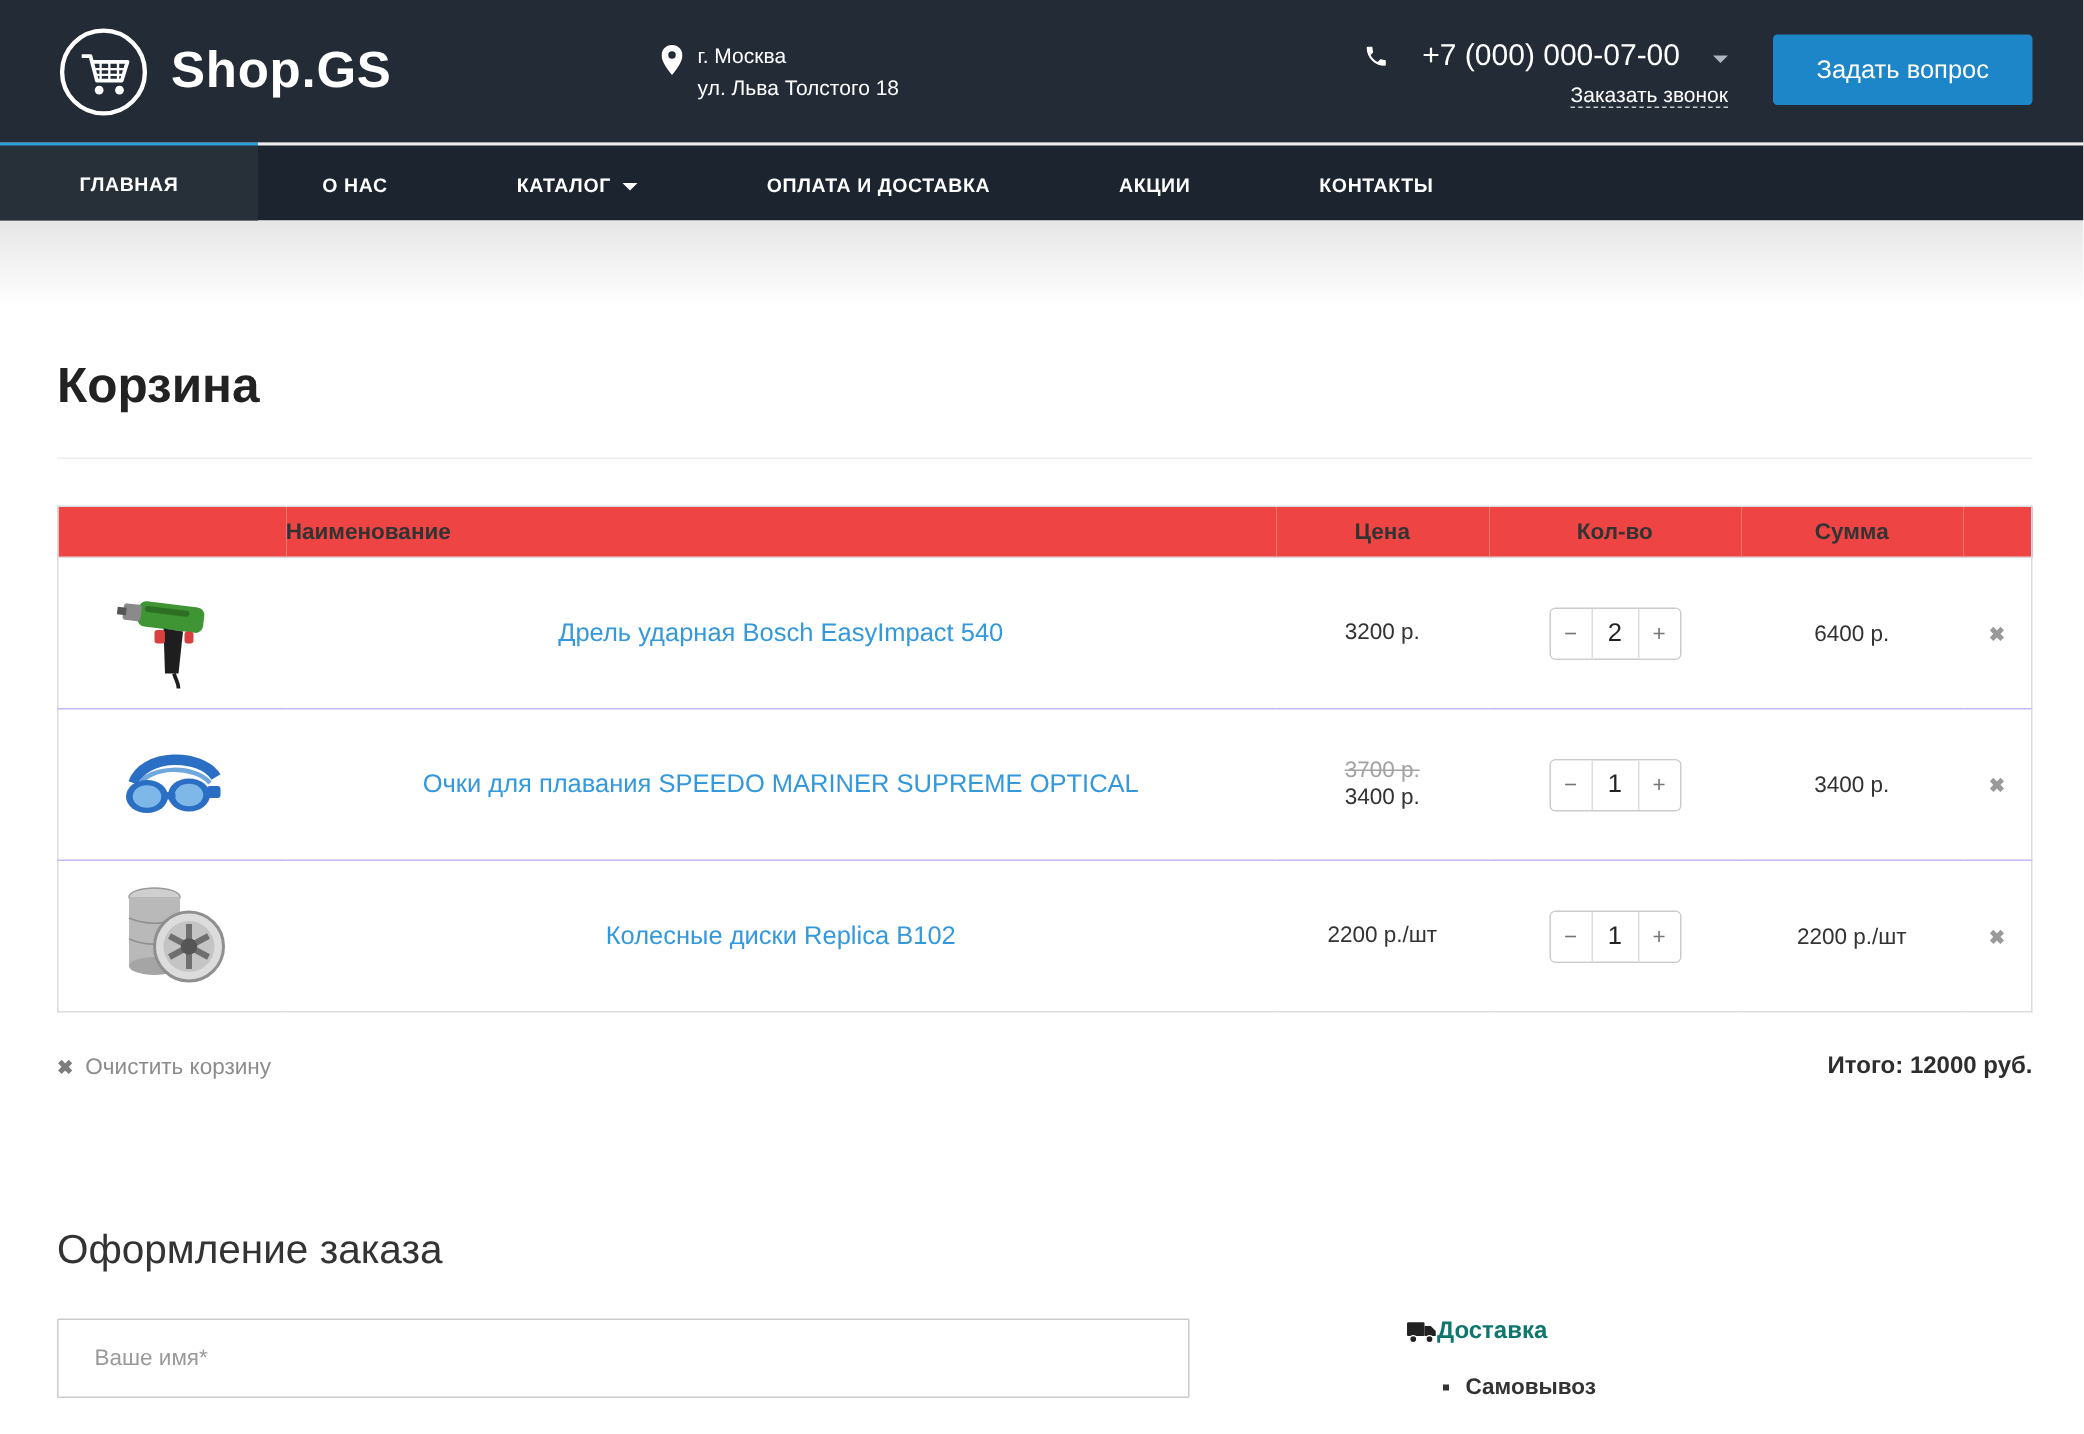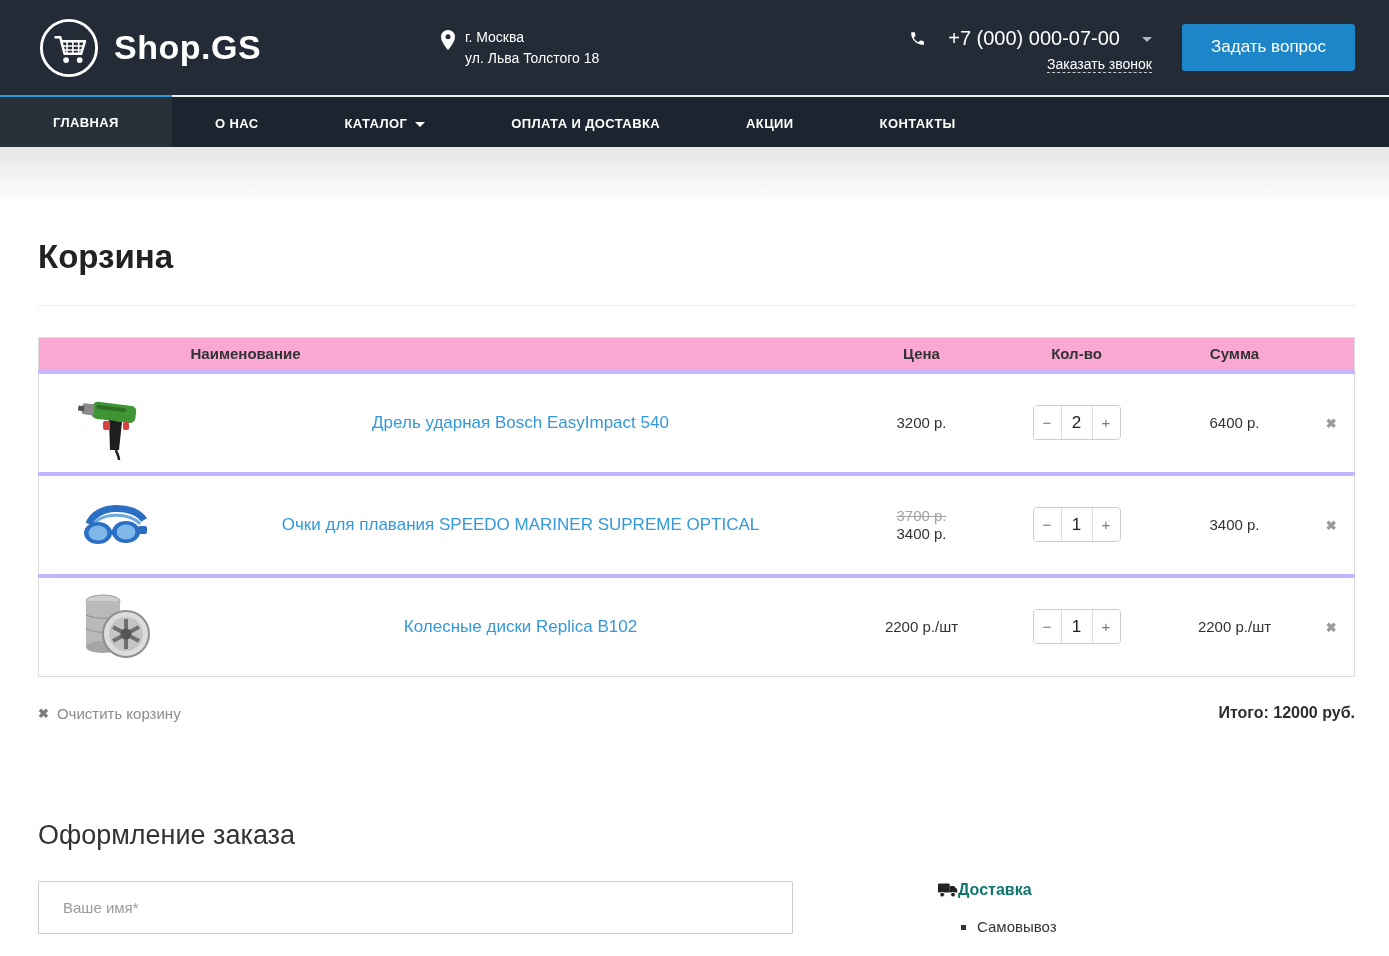--- a/index.html
+++ b/index.html
@@ -30,25 +30,25 @@
   .header-shadow { height:58px; background:linear-gradient(#e6e6e6, #ffffff); }
   
   .content { padding:16px 34px 0 38px; }
   .breadcrumb { font-size:14px; color:#7a7a7a; margin-top:2px; }
   .breadcrumb a { color:#4688b8; text-decoration:none; cursor:pointer; }
   .breadcrumb .sep { margin:0 9px; color:#9a9a9a; font-size:12px; }
   .page-title { font-size:33px; font-weight:bold; color:#222; margin-top:17px; }
   .title-hr { border:none; border-top:1px solid #ececec; margin-top:29px; }
   
   table.cart { width:100%; border-collapse:collapse; margin-top:31px; table-layout:fixed; border:1px solid #dcdcdc; }
-  table.cart thead th { background:#f9a8d4; font-size:15px; color:#333; font-weight:bold; height:34px; text-align:center; border:1px solid #dcdcdc; border-left:none; border-right:none; }
+  table.cart thead th { background:#ef4444; font-size:15px; color:#333; font-weight:bold; height:34px; text-align:center; border:1px solid #dcdcdc; border-left:none; border-right:none; }
   table.cart thead th:first-child { border-left:1px solid #dcdcdc; }
   table.cart thead th:last-child { border-right:1px solid #dcdcdc; }
   table.cart thead th.h-name { text-align:left; }
-  table.cart td { border-top:4px solid #c4b5fd; height:101px; vertical-align:middle; font-size:15px; color:#333; text-align:center; }
+  table.cart td { border-top:1px solid #c4b5fd; height:101px; vertical-align:middle; font-size:15px; color:#333; text-align:center; }
   td.c-img { padding:10px 0; }
   .prod-img { width:78px; height:78px; margin:0 auto; display:block; }
   td.c-name { text-align:left; }
   td.c-name a { color:#3398dc; font-size:17px; text-decoration:none; cursor:pointer; }
   .old-price { color:#a3a3a3; text-decoration:line-through; display:block; line-height:18px; }
   .cur-price { display:block; line-height:18px; }
   
   .stepper { display:inline-flex; border:1px solid #ccc; border-radius:4px; height:35px; overflow:hidden; background:#fff; }
   .step-btn { width:28px; display:flex; align-items:center; justify-content:center; color:#777; font-size:15px; cursor:pointer; background:#fff; user-select:none; }
   .step-minus { border-right:1px solid #ddd; }
@@ -63,21 +63,21 @@
   
   .checkout { margin-top:98px; }
   .checkout-title { font-size:27px; color:#333; font-weight:400; }
   .checkout-row { display:flex; margin-top:30px; }
   .form-col { width:755px; }
   .name-input { width:755px; height:53px; border:1px solid #ccc; border-radius:1px; font-family:inherit; font-size:15px; padding:0 24px; color:#333; outline:none; }
   .name-input::placeholder { color:#9a9a9a; }
   .delivery-col { margin-left:145px; padding-top:0; }
   .delivery-title { display:flex; align-items:center; font-size:16px; font-weight:bold; color:#0f766e; }
   .delivery-list { margin:19px 0 0 39px; list-style:square; }
-  .delivery-list li { font-size:15px; color:#333; margin-bottom:11px; }
+  .delivery-list li { font-size:15px; color:#333; margin-bottom:11px;font-weight:bold; }
 </style>
 </head>
 <body>
 
 <div class="topbar">
   <div class="logo">
     <svg class="logo-circle" viewBox="0 0 64 64">
       <circle cx="32" cy="32" r="28.5" fill="none" stroke="#fff" stroke-width="3"></circle>
       <path d="M17 21 h6 l4.5 17 h17 l4-13 H25" fill="none" stroke="#fff" stroke-width="2.6" stroke-linejoin="round"></path>
       <path d="M30 25 v13 M36 25 v13 M42 25 v13 M26.3 30 h21 M27.5 34 h19" stroke="#fff" stroke-width="1.6"></path>

